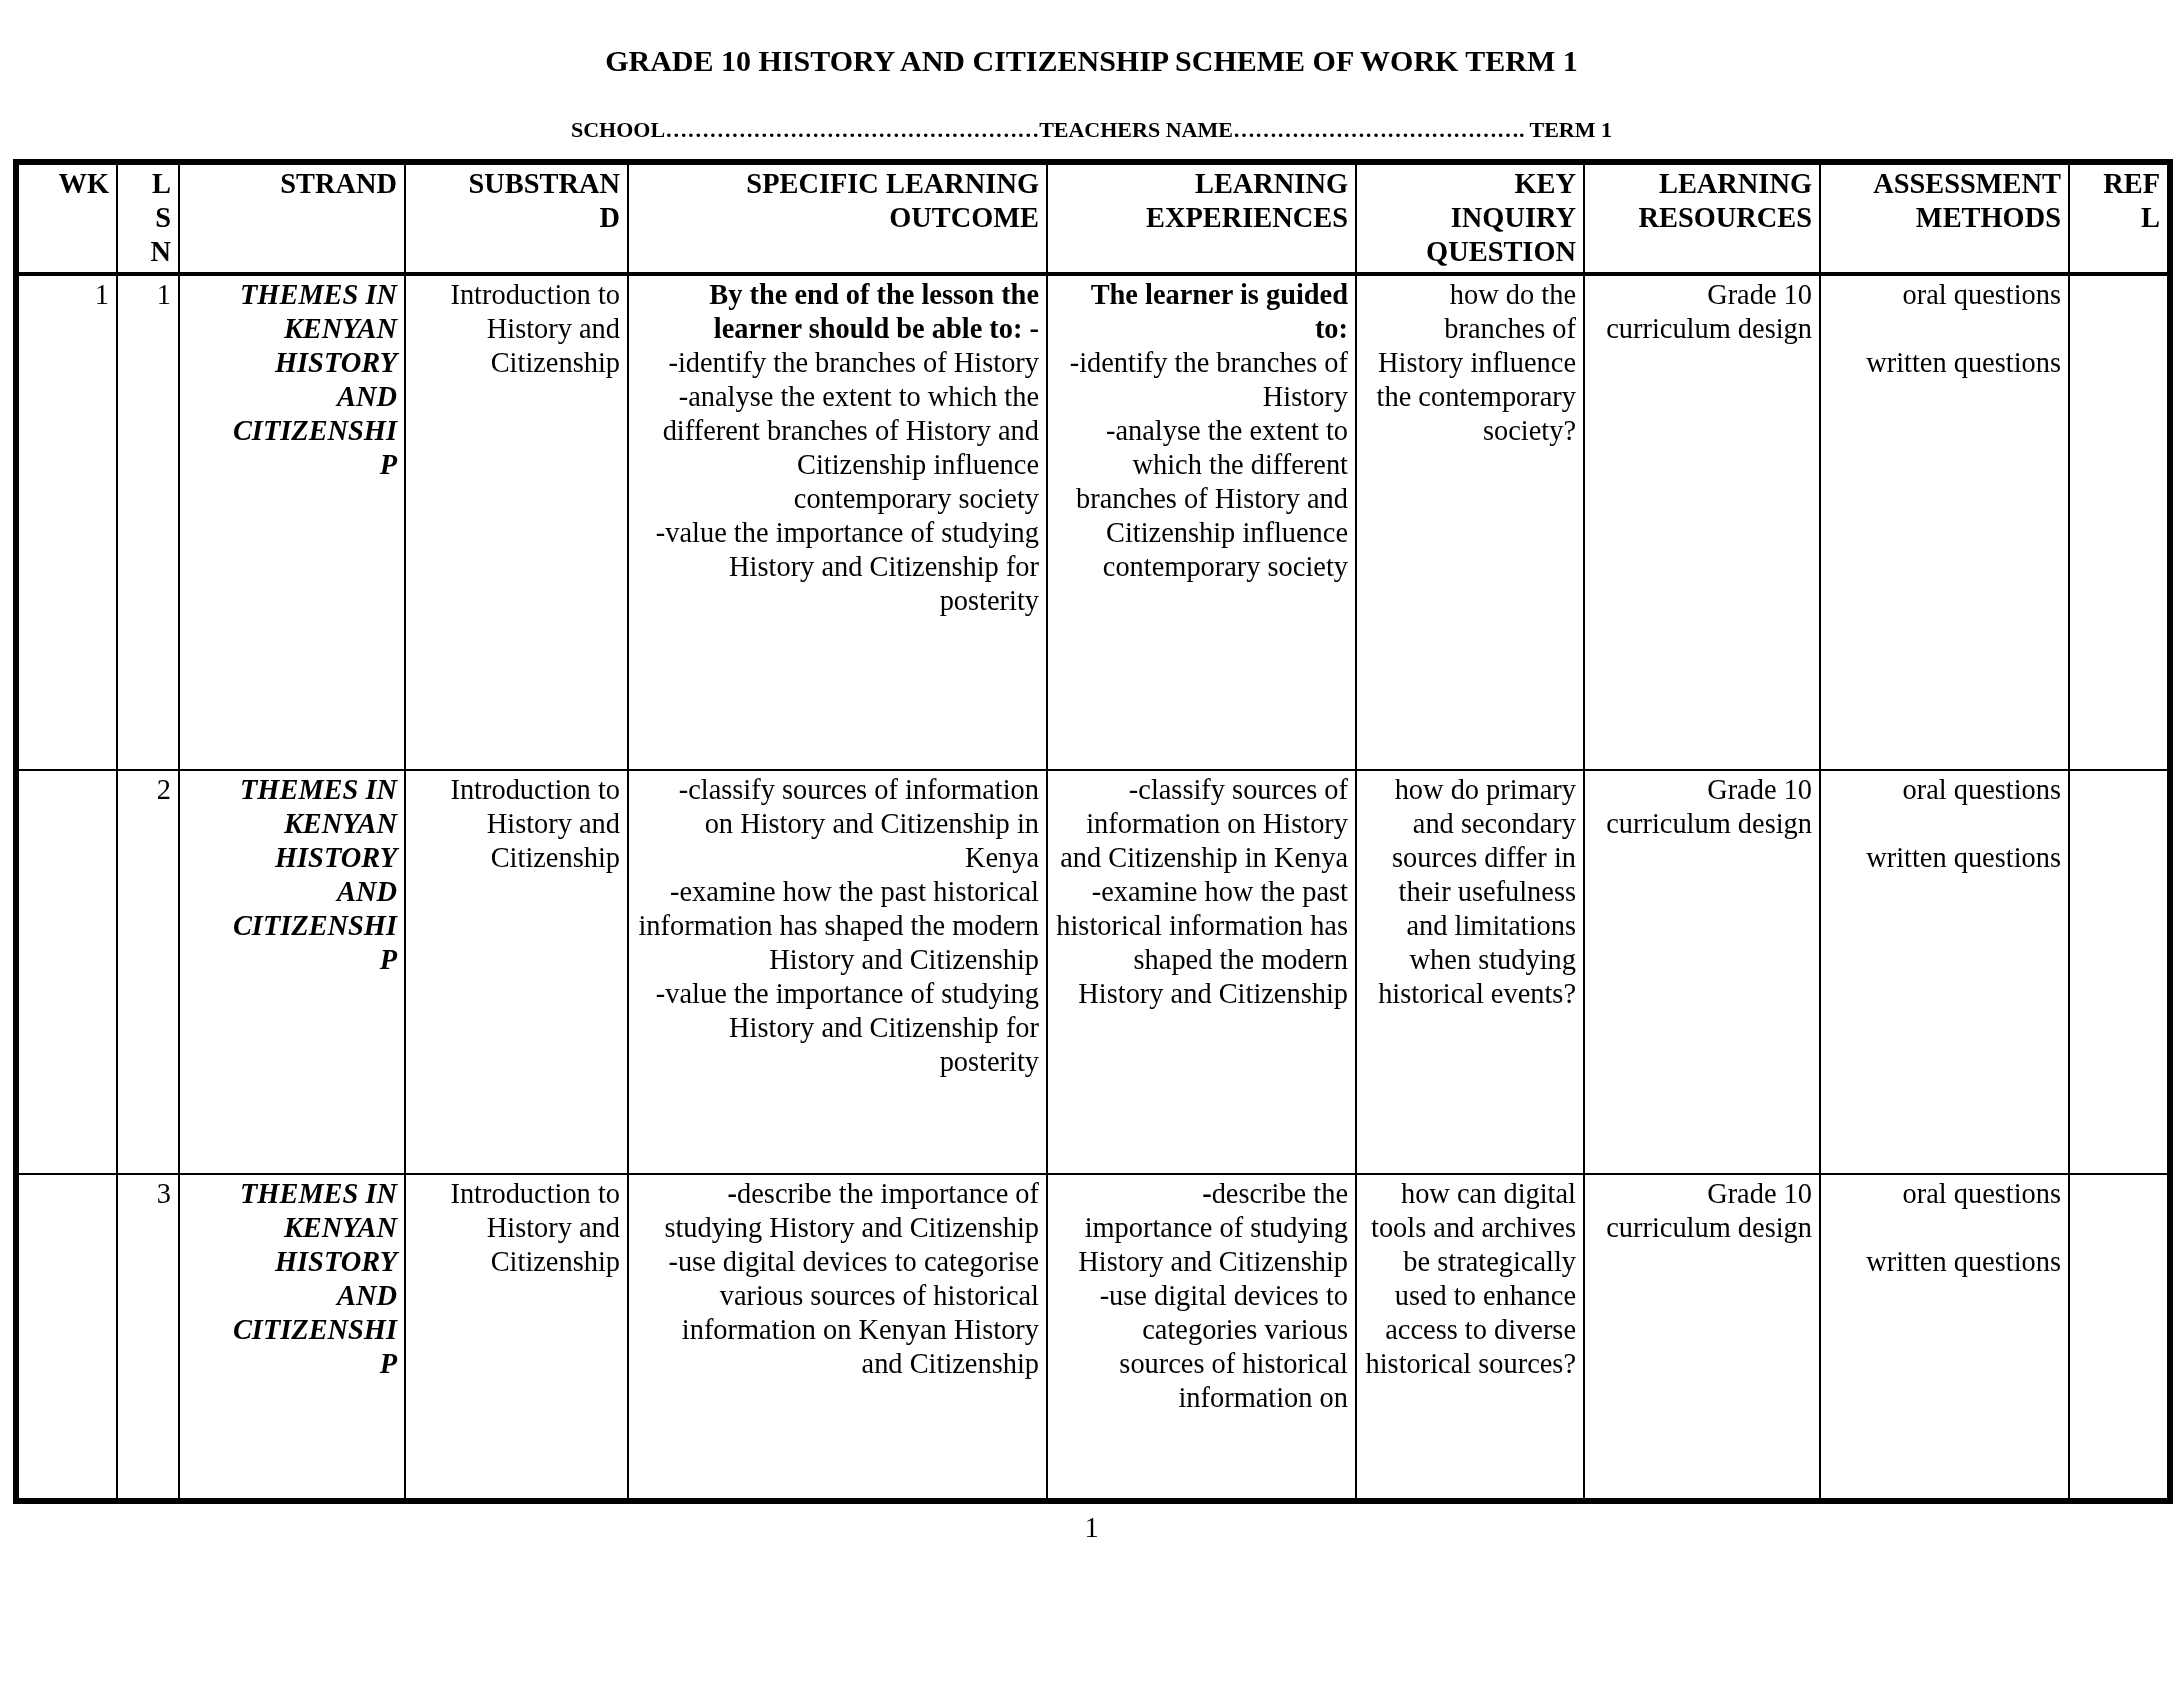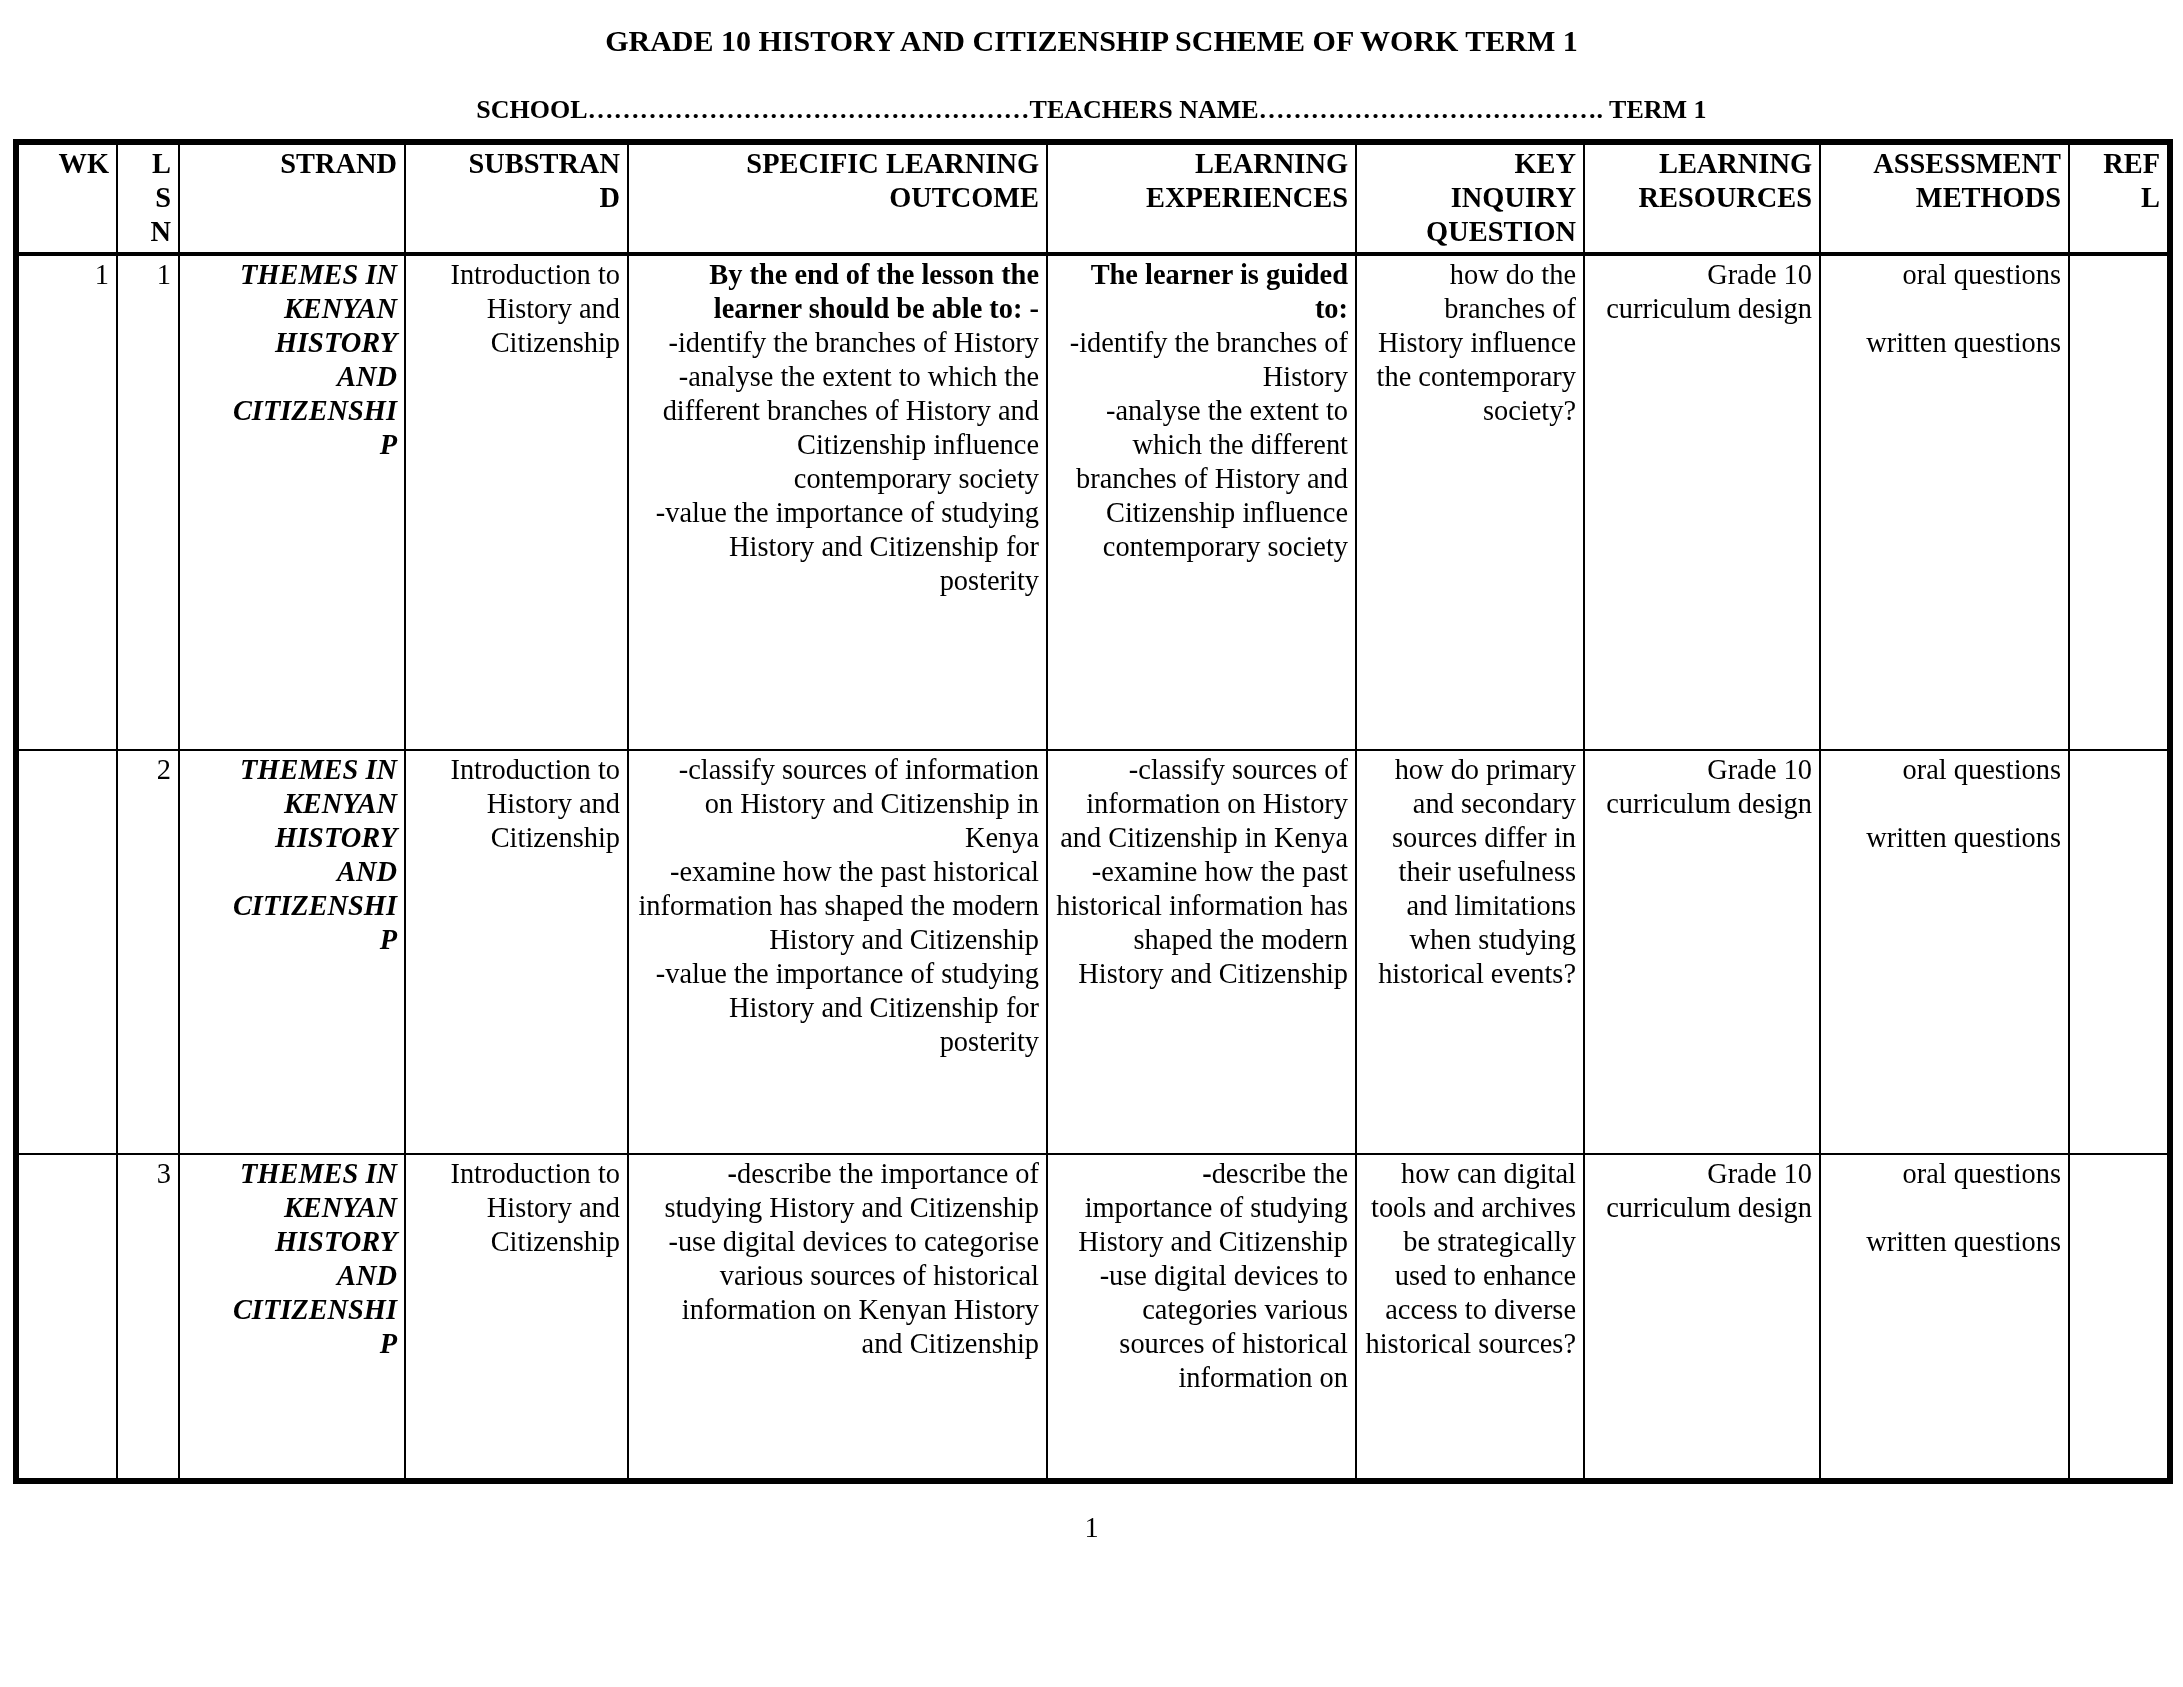--- a/index.html
+++ b/index.html
@@ -3,29 +3,29 @@
 <meta charset="utf-8">
 <style>
   html, body { margin: 0; padding: 0; }
   body {
     width: 2183px; height: 1687px;
     background: #ffffff; color: #000000;
     font-family: "Liberation Serif", serif;
     position: relative;
   }
   .doc-title {
-    padding-top: 22px;
+    padding-top: 42px;
     text-align: center;
     font-size: 30px; font-weight: bold;
     line-height: 37px;
   }
   .doc-subtitle {
     margin-top: 33px;
     text-align: center;
-    font-size: 26px; font-weight: bold;
+    font-size: 22px; font-weight: bold;
     line-height: 36px;
   }
   table.scheme {
     margin: 10.6px 0 0 12.6px;
     border-collapse: collapse;
     table-layout: fixed;
     width: 2154px;
     border: 6px solid #000;
   }
   th, td {

